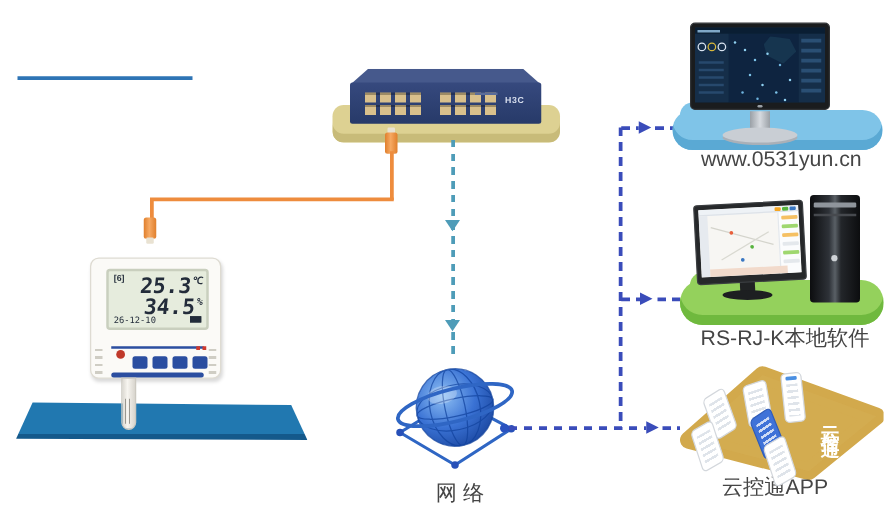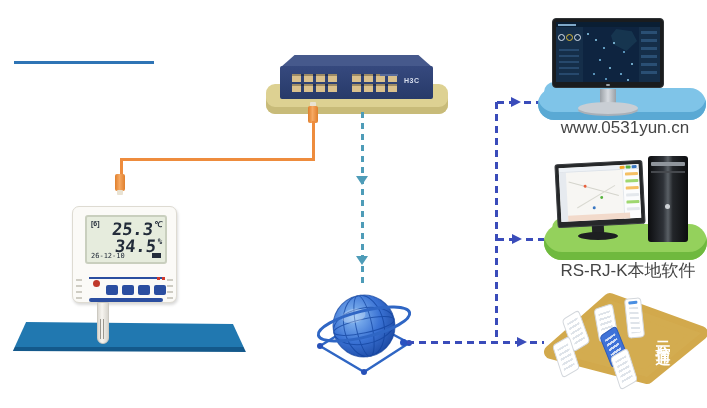--- a/index.html
+++ b/index.html
@@ -208,20 +208,21 @@
           <ellipse cx="52" cy="40" rx="20" ry="31"></ellipse>
           <ellipse cx="52" cy="40" rx="8" ry="31"></ellipse>
           <ellipse cx="52" cy="40" rx="31" ry="18"></ellipse>
           <ellipse cx="52" cy="40" rx="31" ry="7"></ellipse>
         </g>
         <ellipse cx="44" cy="28" rx="12" ry="7" fill="#ffffff" opacity="0.25"></ellipse>
       </g>
       <ellipse cx="52" cy="38" rx="47" ry="13" fill="none" stroke="#2f66c4" stroke-width="3" transform="rotate(-14 52 38)"></ellipse>
     </svg>
   </div>
+  <div class="abs node-label network-label">网 络</div>
 
   <div class="abs ind-dot" style="left:400px;top:339px;"></div>
   <div class="abs dash-h-ind" style="left:407px;top:341px;width:110px;"></div>
   <div class="abs dash-v-ind" style="left:495px;top:102px;height:242px;"></div>
   <div class="abs dash-h-ind" style="left:497px;top:101px;width:14px;"></div>
   <div class="abs arr-right" style="left:511px;top:97px;"></div>
   <div class="abs dash-h-ind" style="left:524px;top:101px;width:16px;"></div>
   <div class="abs dash-h-ind" style="left:497px;top:238px;width:15px;"></div>
   <div class="abs arr-right" style="left:512px;top:234px;"></div>
   <div class="abs dash-h-ind" style="left:526px;top:238px;width:18px;"></div>
@@ -314,14 +315,15 @@
       <div class="phone-lines"></div>
     </div>
   <div class="phone abs" style="left:614px;top:352px;transform:rotate(-30deg) skewX(-12deg);">
       <div class="phone-lines"></div>
     </div>
   <div class="phone abs" style="left:626px;top:298px;width:17px;height:40px;transform:rotate(-6deg);">
     <div class="phone-head"></div>
     <div class="phone-lines" style="top:8px;"></div>
   </div>
   <div class="abs app-badge">云控通</div>
+  <div class="abs node-label label-app">云控通APP</div>
 
 </div>
 
 </body></html>

